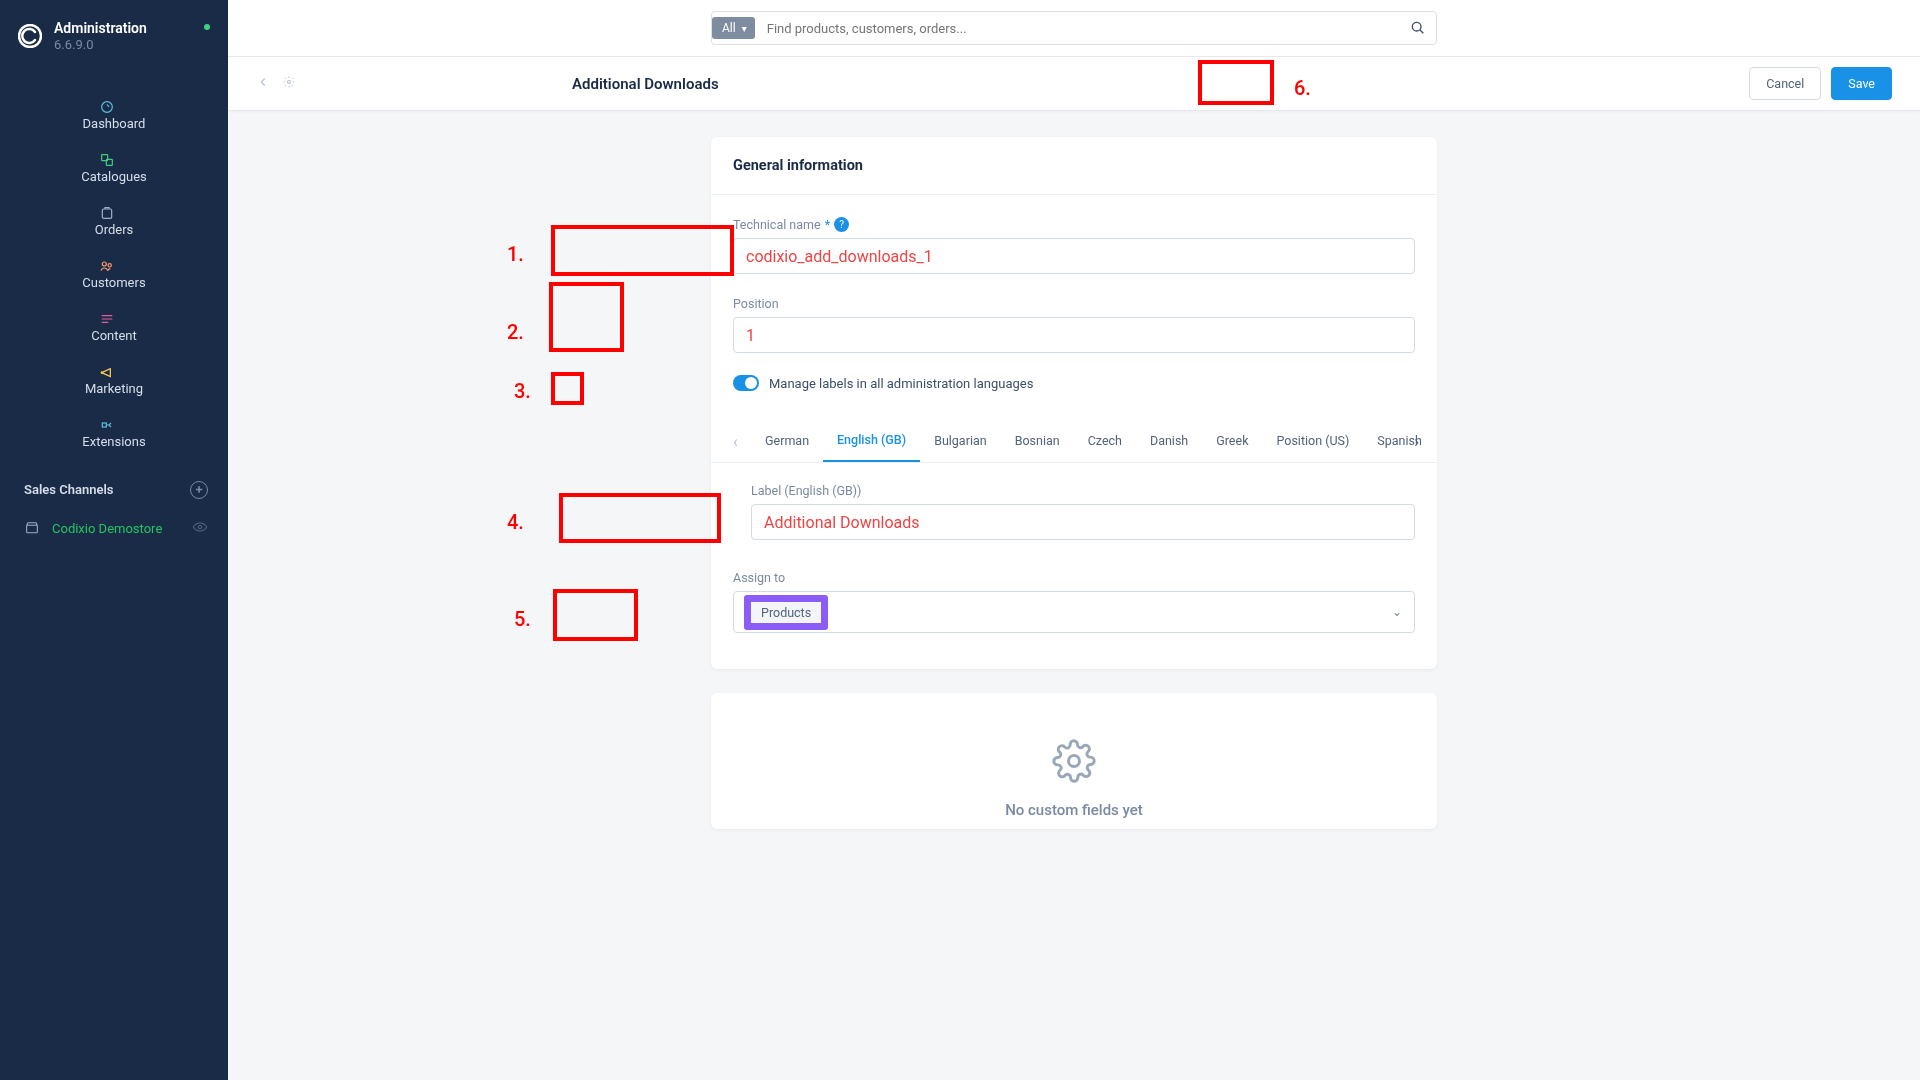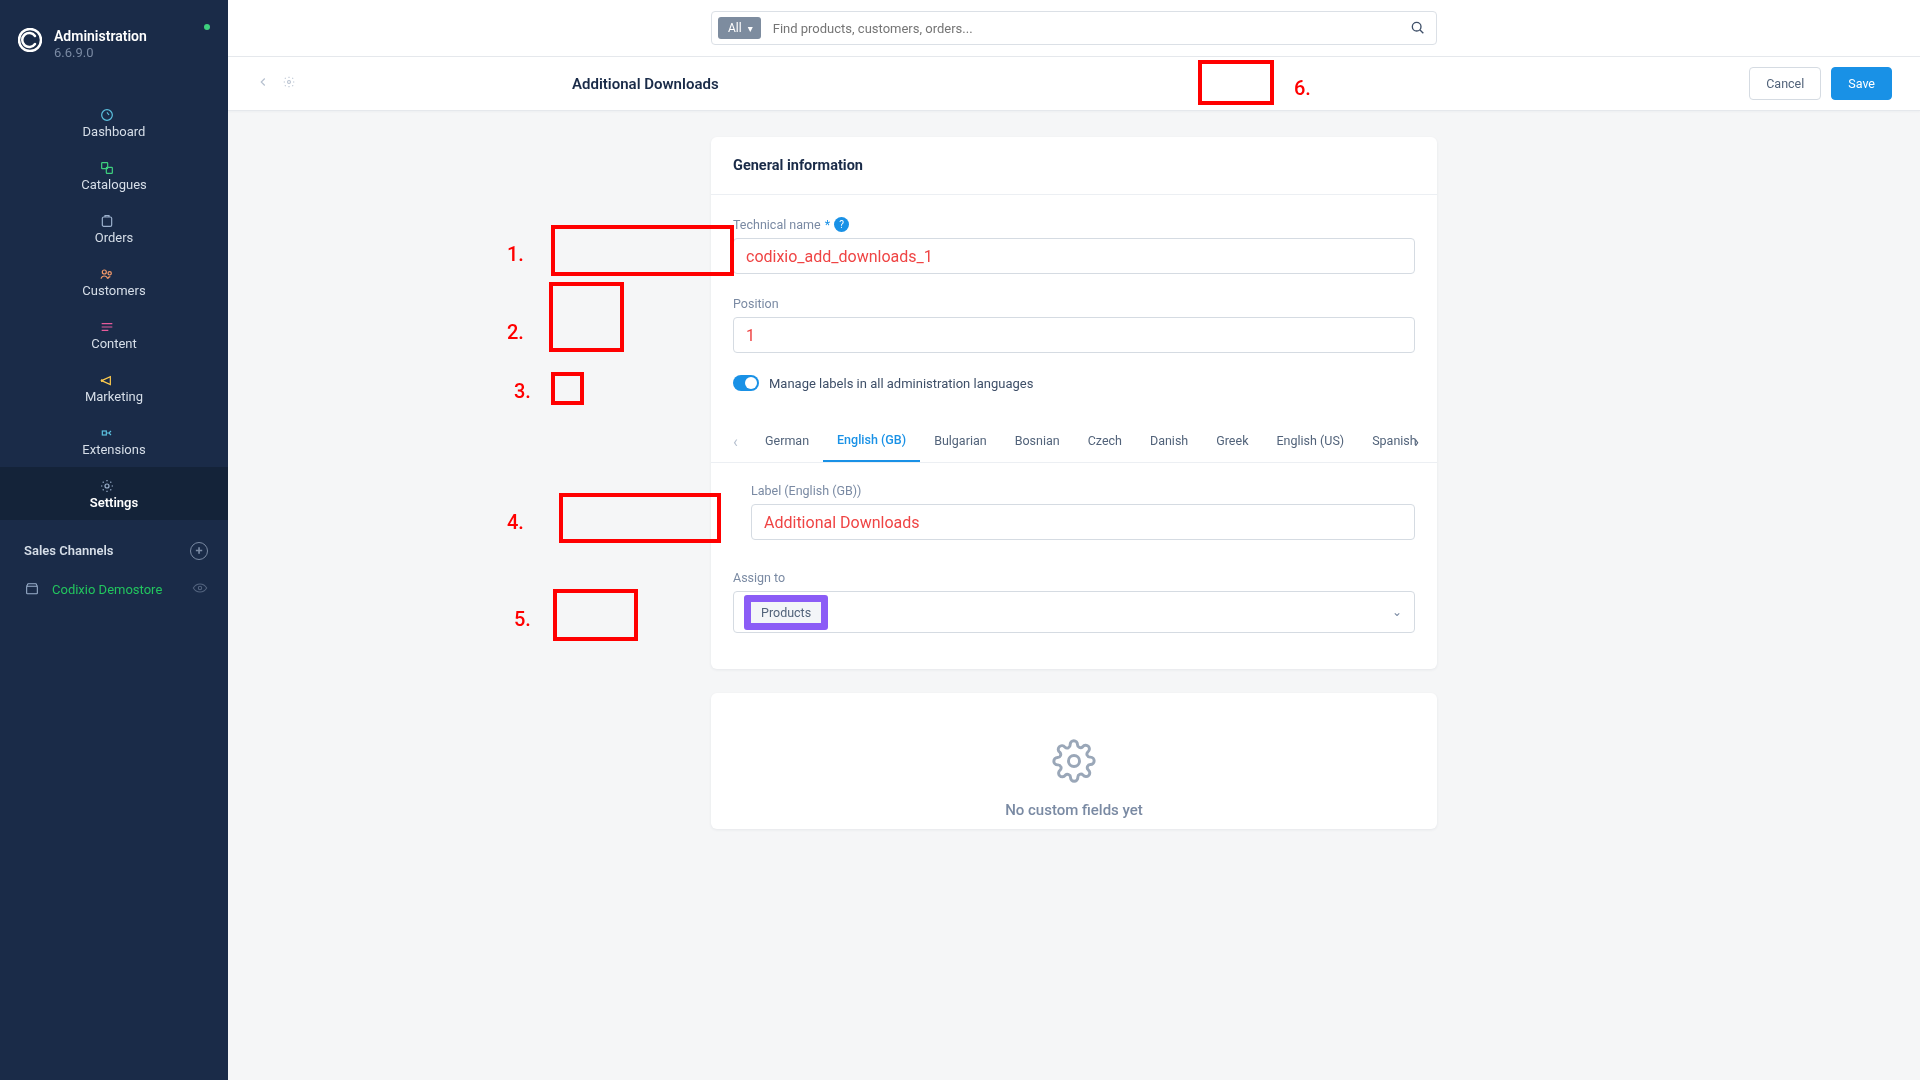--- a/index.html
+++ b/index.html
@@ -3,40 +3,40 @@
 <meta charset="utf-8">
 <style>
 * { margin: 0; padding: 0; box-sizing: border-box; font-family: -apple-system, BlinkMacSystemFont, "Segoe UI", Roboto, sans-serif; }
 body { background: #f5f6f7; color: #1a2b48; width: 1920px; height: 1080px; overflow: hidden; position: relative; }
 
 
 .sidebar { position: absolute; left: 0; top: 0; width: 228px; height: 100%; background: #1a2b48; color: #fff; padding-top: 14px; }
 .sidebar-header { display: flex; align-items: center; padding: 6px 18px 18px 18px; position: relative; }
 .sidebar-logo { width: 24px; height: 24px; margin-right: 12px; }
 .sidebar-header-text { display: flex; flex-direction: column; }
-.sidebar-title { font-size: 14px; font-weight: 600; color: #fff; line-height: 1.2; margin-top: 8px; }
+.sidebar-title { font-size: 14px; font-weight: 600; color: #fff; line-height: 1.2; }
 .sidebar-version { font-size: 13px; color: #7a8aa3; }
 .sidebar-status-dot { position: absolute; right: 18px; top: 10px; width: 6px; height: 6px; background: #3ed07e; border-radius: 50%; }
 .nav-list { list-style: none; margin-top: 18px; }
 .nav-item { display: flex; align-items: center; padding: 10px 20px; font-size: 13px; color: #d6dee8; cursor: pointer; flex-direction: column; }
 .nav-item.active { background: #142339; color: #fff; font-weight: 600; }
 .nav-icon { width: 18px; height: 18px; margin-right: 14px; display: inline-flex; align-items: center; justify-content: center; }
 .nav-icon svg { width: 16px; height: 16px; }
 .sales-channels { padding: 22px 20px 0 24px; }
 .sales-header { display: flex; align-items: center; justify-content: space-between; color: #d6dee8; font-size: 13px; font-weight: 600; margin-bottom: 16px; }
 .add-circle { width: 18px; height: 18px; border: 1.5px solid #7a8aa3; border-radius: 50%; display: flex; align-items: center; justify-content: center; font-size: 13px; color: #7a8aa3; cursor: pointer; line-height: 1; }
 .channel-item { display: flex; align-items: center; justify-content: space-between; font-size: 13px; color: #22c55e; padding: 4px 0; cursor: pointer; }
 .channel-item .left { display: flex; align-items: center; }
 .channel-item .ch-icon { width: 16px; height: 16px; margin-right: 12px; display: inline-flex; }
 .eye-icon svg { width: 16px; height: 16px; opacity: .6; }
 
 
 .topbar { position: absolute; left: 228px; top: 0; right: 0; height: 57px; background: #fff; display: flex; align-items: center; padding: 0 26px; border-bottom: 1px solid #e5e8ec; }
 .search-wrap { margin: 0 auto; width: 726px; height: 34px; border: 1px solid #dbe0e6; border-radius: 4px; display: flex; align-items: center; position: relative; padding-right: 36px; }
-.search-all { background: #7d8c9f; color: #fff; font-size: 12px; padding: 4px 8px 4px 10px; border-radius: 3px; margin-left: 6px; display: inline-flex; align-items: center; gap: 6px; }
+.search-all { background: #7d8c9f; color: #fff; font-size: 12px; padding: 4px 8px 4px 10px; border-radius: 3px; display: inline-flex; align-items: center; gap: 6px; }
 .search-all .chev { font-size: 10px; }
 .search-input { border: none; outline: none; flex: 1; padding: 0 12px; font-size: 13px; color: #52637a; }
 .mag { position: absolute; right: 10px; top: 8px; }
 .mag svg { width: 16px; height: 16px; }
 
 
 .pagebar { position: absolute; left: 228px; top: 57px; right: 0; height: 54px; background: #fff; border-bottom: 1px solid #e5e8ec; display: flex; align-items: center; padding: 0 28px; box-shadow: 0 1px 2px rgba(25,40,70,.04); }
 .crumb { color: #b6c0cf; display: flex; align-items: center; gap: 12px; }
 .crumb svg { width: 14px; height: 14px; }
 .page-title { flex: 1; text-align: left; font-size: 15px; font-weight: 600; color: #1a2b48; margin-left: 276px; }
@@ -151,29 +151,20 @@
         <span>Marketing</span>
       </li>
       <li class="nav-item">
         <span class="nav-icon">
           <svg viewBox="0 0 24 24" fill="none" stroke="#5bc0de" stroke-width="1.8">
             <rect x="5" y="9" width="6" height="6"></rect>
             <path d="M11 12h4l3-3M11 12h4l3 3"></path>
           </svg>
         </span>
         <span>Extensions</span>
-      </li>
-      <li class="nav-item active">
-        <span class="nav-icon">
-          <svg viewBox="0 0 24 24" fill="none" stroke="#9bb0cc" stroke-width="1.8">
-            <circle cx="12" cy="12" r="3"></circle>
-            <path d="M12 3v2M12 19v2M3 12h2M19 12h2M5.6 5.6l1.4 1.4M17 17l1.4 1.4M5.6 18.4l1.4-1.4M17 7l1.4-1.4"></path>
-          </svg>
-        </span>
-        <span>Settings</span>
       </li>
     </ul>
   <div class="sales-channels">
     <div class="sales-header">
       <span>Sales Channels</span>
       <span class="add-circle">+</span>
     </div>
     <div id="channel-list">
         <div class="channel-item">
           <span class="left">
@@ -252,21 +243,21 @@
 
       <div class="lang-tabs" id="lang-tabs">
         <span class="lang-nav lang-prev">‹</span>
         <span class="lang-tab">German</span>
           <span class="lang-tab active">English (GB)</span>
           <span class="lang-tab">Bulgarian</span>
           <span class="lang-tab">Bosnian</span>
           <span class="lang-tab">Czech</span>
           <span class="lang-tab">Danish</span>
           <span class="lang-tab">Greek</span>
-          <span class="lang-tab">English (US)</span>
+          <span class="lang-tab">Position (US)</span>
           <span class="lang-tab">Spanish</span>
           <span class="lang-tab">Fin</span>
           <span class="lang-nav lang-next">›</span>
       </div>
 
       <div class="inner-sect">
         <div class="field">
           <div class="field-label">
               <span>Label (English (GB))</span>
             </div>

